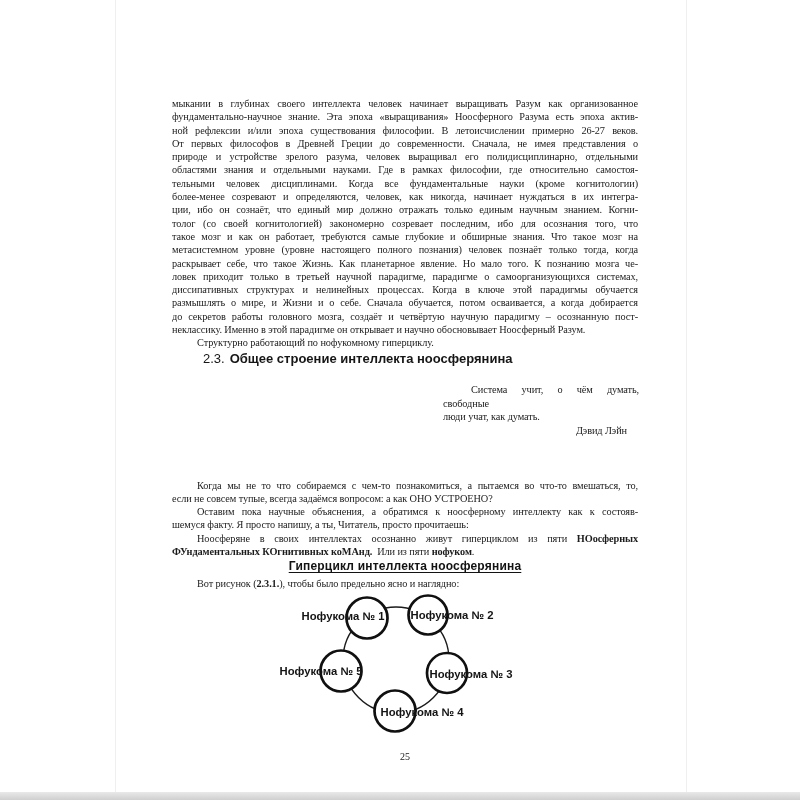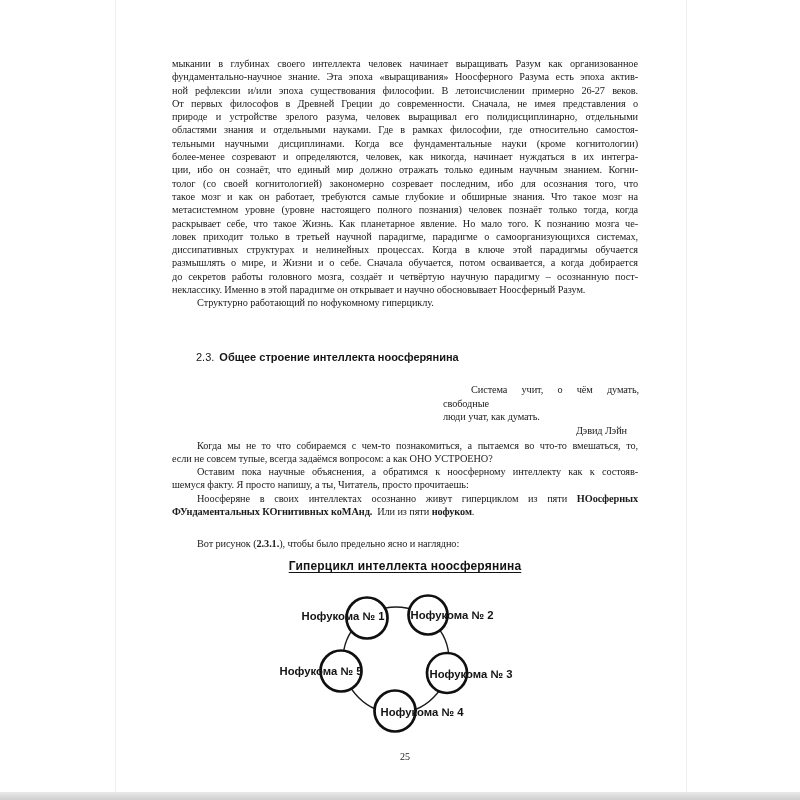--- a/index.html
+++ b/index.html
@@ -1,34 +1,34 @@
 <!DOCTYPE html>
 <html><head>
 <meta charset="utf-8">
 <style>
   html,body { margin:0; padding:0; }
   body {
     width:800px; height:800px; position:relative; overflow:hidden;
     background:#ffffff; color:#1c1c1c;
     font-family:"Liberation Serif","DejaVu Serif",serif;
   }
-  .col { position:absolute; left:172px; width:466px; }
+  .col { position:absolute; left:172px; width:466px;margin-top:40px; }
   .tl { font-size:10.3px; line-height:13.3px; letter-spacing:-0.1px;
         text-align:justify; text-align-last:left; }
   .tl.j { text-align-last:justify; }
   .tl.ind { text-indent:25px; }
   .tl span.b { font-weight:700; }
   .tl.r { text-align:right; text-align-last:right; padding-right:12px; }
   .para1 { top:57px; }
   .para2 { top:439px; }
   .para2 .tl { line-height:13.15px; }
   .caption { top:537px; }
-  .heading { position:absolute; top:351px; left:196px;
+  .heading { position:absolute; top:351px; left:203px;
              font-family:"Liberation Sans","DejaVu Sans",sans-serif;
-             font-size:11px; color:#161616; }
+             font-size:13px; color:#161616; }
   .hnum { font-weight:400; margin-right:5px; }
   .htitle { font-weight:700; }
   .epigraph { position:absolute; top:383px; left:427px; width:212px; }
   .epigraph .tl { line-height:13.5px;margin-left:16px; }
   .epigraph .tl.ind { text-indent:28px; }
   .figtitle { position:absolute; top:559px; left:172px; width:466px;
               text-align:center; font-family:"Liberation Sans","DejaVu Sans",sans-serif;
               font-weight:700; font-size:12px; letter-spacing:0.2px;
               color:#131313; text-decoration:underline; text-underline-offset:2px; }
   .diagram { position:absolute; left:260px; top:580px; width:280px; height:170px; }
@@ -47,21 +47,21 @@
 
 <div>
 
   <div class="col para1">
       <div class="tl j"><span>мыкании в глубинах своего интеллекта человек начинает выращивать Разум как организованное</span></div>
       <div class="tl j"><span>фундаментально-научное знание. Эта эпоха «выращивания» Ноосферного Разума есть эпоха актив-</span></div>
       <div class="tl j"><span>ной рефлексии и/или эпоха существования философии. В летоисчислении примерно 26-27 веков.</span></div>
       <div class="tl j"><span>От первых философов в Древней Греции до современности. Сначала, не имея представления о</span></div>
       <div class="tl j"><span>природе и устройстве зрелого разума, человек выращивал его полидисциплинарно, отдельными</span></div>
       <div class="tl j"><span>областями знания и отдельными науками. Где в рамках философии, где относительно самостоя-</span></div>
-      <div class="tl j"><span>тельными научными дисциплинами. Когда все фундаментальные науки (кроме когнитологии)</span></div>
+      <div class="tl j"><span>тельными человек дисциплинами. Когда все фундаментальные науки (кроме когнитологии)</span></div>
       <div class="tl j"><span>более-менее созревают и определяются, человек, как никогда, начинает нуждаться в их интегра-</span></div>
       <div class="tl j"><span>ции, ибо он сознаёт, что единый мир должно отражать только единым научным знанием. Когни-</span></div>
       <div class="tl j"><span>толог (со своей когнитологией) закономерно созревает последним, ибо для осознания того, что</span></div>
       <div class="tl j"><span>такое мозг и как он работает, требуются самые глубокие и обширные знания. Что такое мозг на</span></div>
       <div class="tl j"><span>метасистемном уровне (уровне настоящего полного познания) человек познаёт только тогда, когда</span></div>
       <div class="tl j"><span>раскрывает себе, что такое Жизнь. Как планетарное явление. Но мало того. К познанию мозга че-</span></div>
       <div class="tl j"><span>ловек приходит только в третьей научной парадигме, парадигме о самоорганизующихся системах,</span></div>
       <div class="tl j"><span>диссипативных структурах и нелинейных процессах. Когда в ключе этой парадигмы обучается</span></div>
       <div class="tl j"><span>размышлять о мире, и Жизни и о себе. Сначала обучается, потом осваивается, а когда добирается</span></div>
       <div class="tl j"><span>до секретов работы головного мозга, создаёт и четвёртую научную парадигму – осознанную пост-</span></div>

